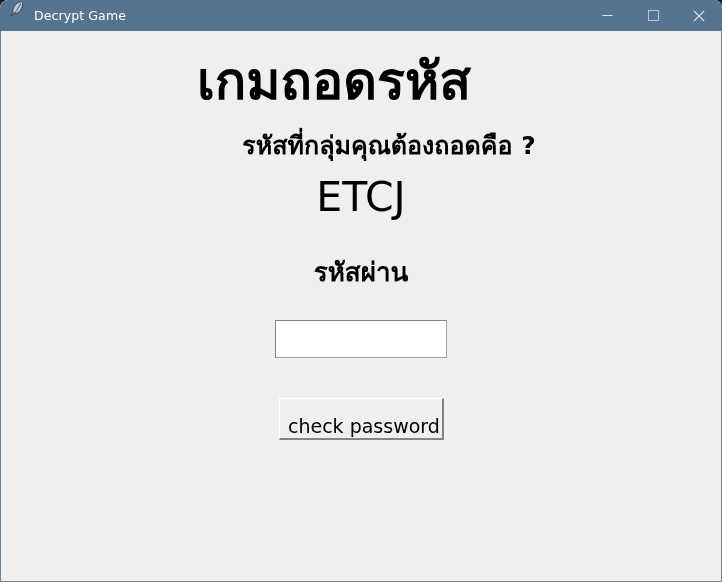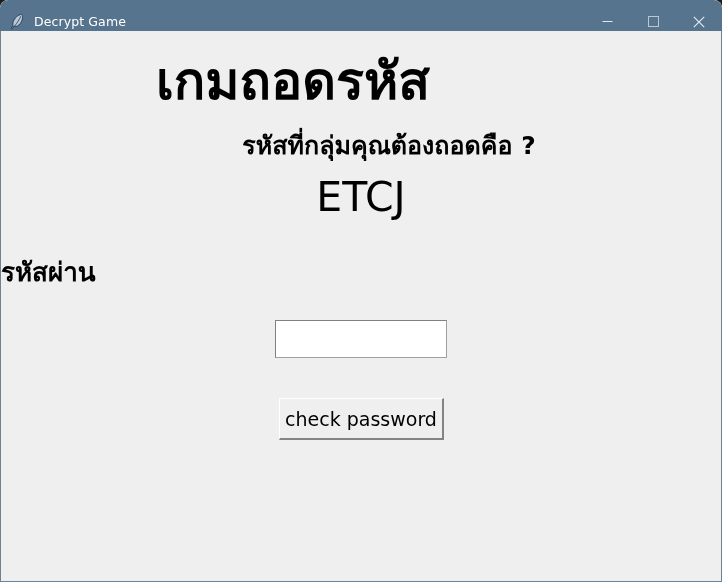--- a/index.html
+++ b/index.html
@@ -28,21 +28,20 @@
 
   
   .titlebar {
     position: absolute;
     left: 0; top: 0;
     width: 722px;
     height: 43px;
     background: #56748e;
     border-radius: 8px 8px 0 0;
     display: flex;
-    align-items: center;
   }
   .tb-icon {
     width: 17px;
     height: 17px;
     margin-left: 8px;
     margin-right: 9px;
     flex: none;
     display: block;
   }
   .tb-title {
@@ -84,20 +83,21 @@
     position: absolute;
     left: 0;
     top: 24px;
     width: 584px;
     text-align: center;
     font-size: 52px;
     font-weight: bold;
     color: #000000;
     line-height: 1.0;
     white-space: nowrap;
+    padding-left: 41px;
   }
   .subtitle {
     position: absolute;
     left: 0;
     top: 101px;
     width: 720px;
     text-align: center;
     font-size: 25px;
     font-weight: bold;
     color: #000000;
@@ -115,20 +115,21 @@
     font-weight: normal;
     color: #000000;
     line-height: 1.1;
     white-space: nowrap;
   }
   .field-label {
     position: absolute;
     left: 0;
     top: 227px;
     width: 720px;
+    text-align: center;
     font-size: 26px;
     font-weight: bold;
     color: #000000;
     line-height: 1.1;
     white-space: nowrap;
   }
 
   .password-entry {
     position: absolute;
     left: 274px;
@@ -156,24 +157,24 @@
     height: 42px;
     box-sizing: border-box;
     background: #efefef;
     border-top: 1px solid #ffffff;
     border-left: 1px solid #ffffff;
     border-right: 2px solid #848484;
     border-bottom: 2px solid #848484;
     font-family: "DejaVu Sans", "Liberation Sans", sans-serif;
     font-size: 19px;
     color: #000000;
-    text-align: center;
+    text-align: left;
     line-height: 38px;
     cursor: default;
-    padding: 0;
+    padding: 8px;
     white-space: nowrap;
     overflow: hidden;
   }
 
   .attempt-text {
     position: absolute;
     left: 13px;
     top: 498px;
     font-size: 30px;
     font-weight: normal;

